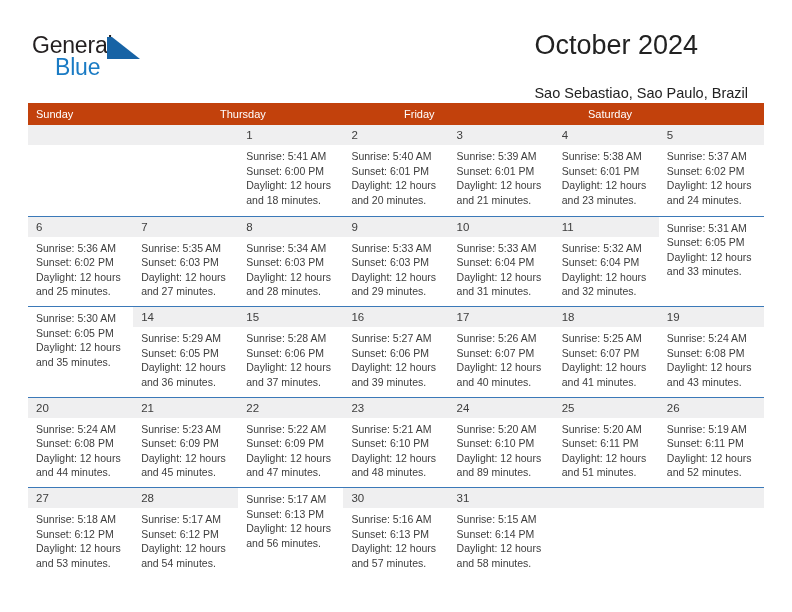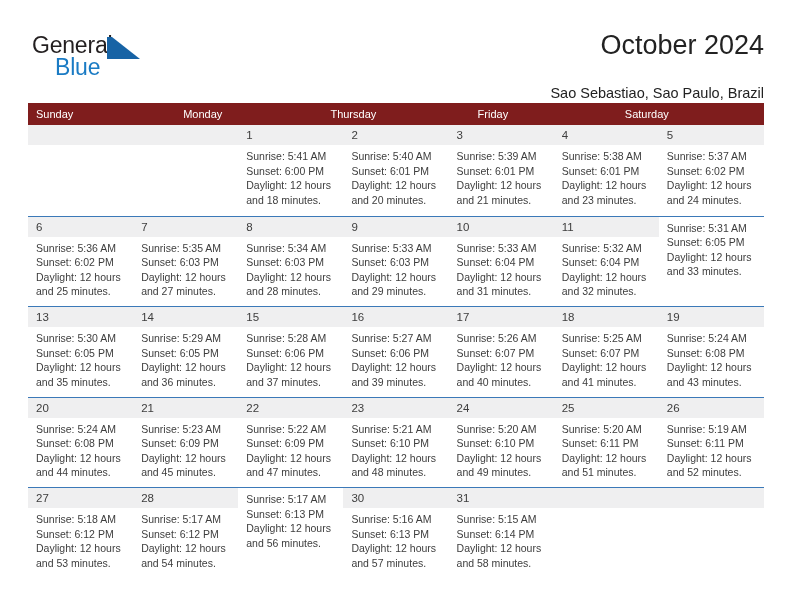--- a/index.html
+++ b/index.html
@@ -67,23 +67,23 @@
     position: absolute;
     left: 80px;
     top: 5px;
     width: 28px;
     height: 22px;
   }
   .logo-tri svg { display: block; }
 
   .title-block {
     position: absolute;
-    right: 0;
+    right: 16px;
     top: 0;
-    text-align: right;
+    text-align: left;
   }
   .cal-title {
     font-size: 27px;
     color: #222222;
     line-height: 34px;
     white-space: nowrap;
   }
   .cal-subtitle {
     font-size: 14.5px;
     color: #222222;
@@ -96,21 +96,21 @@
   .calendar {
     position: absolute;
     left: 28px;
     top: 103px;
     width: 736px;
   }
   .dow-row {
     display: flex;
     width: 736px;
     height: 22px;
-    background: #7f1d1d;
+    background: #c2410c;
   }
   .dow {
     flex: 1 1 0;
     color: #ffffff;
     font-size: 11px;
     line-height: 22px;
     padding-left: 8px;
     box-sizing: border-box;
     overflow: hidden;
     white-space: nowrap;
@@ -174,21 +174,20 @@
     <div class="title-block">
       <div class="cal-title">October 2024</div>
       <div class="cal-subtitle">Sao Sebastiao, Sao Paulo, Brazil</div>
     </div>
 
   </div>
 
   <div class="calendar">
     <div class="dow-row" id="dow-row">
         <div class="dow">Sunday</div>
-        <div class="dow">Monday</div>
         <div class="dow">Thursday</div>
         <div class="dow">Friday</div>
         <div class="dow">Saturday</div>
       </div>
     <div id="weeks-container">
         <div class="week">
           <div class="cell empty">
             <div class="cell-num"></div>
             <div class="cell-body"></div>
           </div>
@@ -301,21 +300,20 @@
             <div class="cell-body">
               <div>Sunrise: 5:31 AM</div>
               <div>Sunset: 6:05 PM</div>
               <div>Daylight: 12 hours</div>
               <div>and 33 minutes.</div>
             </div>
           </div>
         </div>
         <div class="week">
           <div class="cell">
-            <div class="cell-num">13</div>
             <div class="cell-body">
               <div>Sunrise: 5:30 AM</div>
               <div>Sunset: 6:05 PM</div>
               <div>Daylight: 12 hours</div>
               <div>and 35 minutes.</div>
             </div>
           </div>
           <div class="cell">
             <div class="cell-num">14</div>
             <div class="cell-body">
@@ -407,21 +405,21 @@
               <div>Daylight: 12 hours</div>
               <div>and 48 minutes.</div>
             </div>
           </div>
           <div class="cell">
             <div class="cell-num">24</div>
             <div class="cell-body">
               <div>Sunrise: 5:20 AM</div>
               <div>Sunset: 6:10 PM</div>
               <div>Daylight: 12 hours</div>
-              <div>and 49 minutes.</div>
+              <div>and 89 minutes.</div>
             </div>
           </div>
           <div class="cell">
             <div class="cell-num">25</div>
             <div class="cell-body">
               <div>Sunrise: 5:20 AM</div>
               <div>Sunset: 6:11 PM</div>
               <div>Daylight: 12 hours</div>
               <div>and 51 minutes.</div>
             </div>

